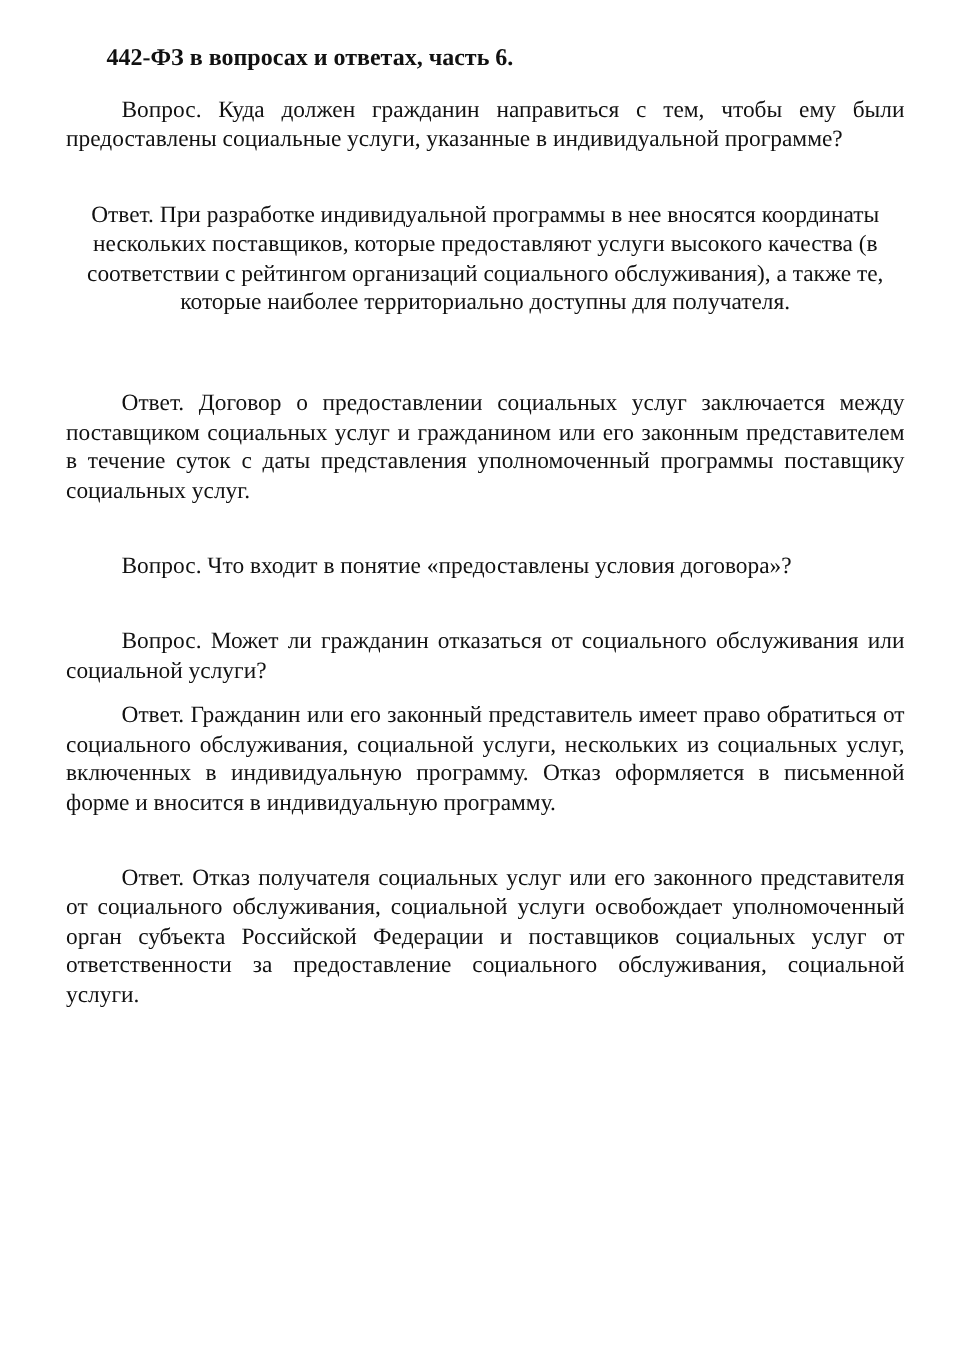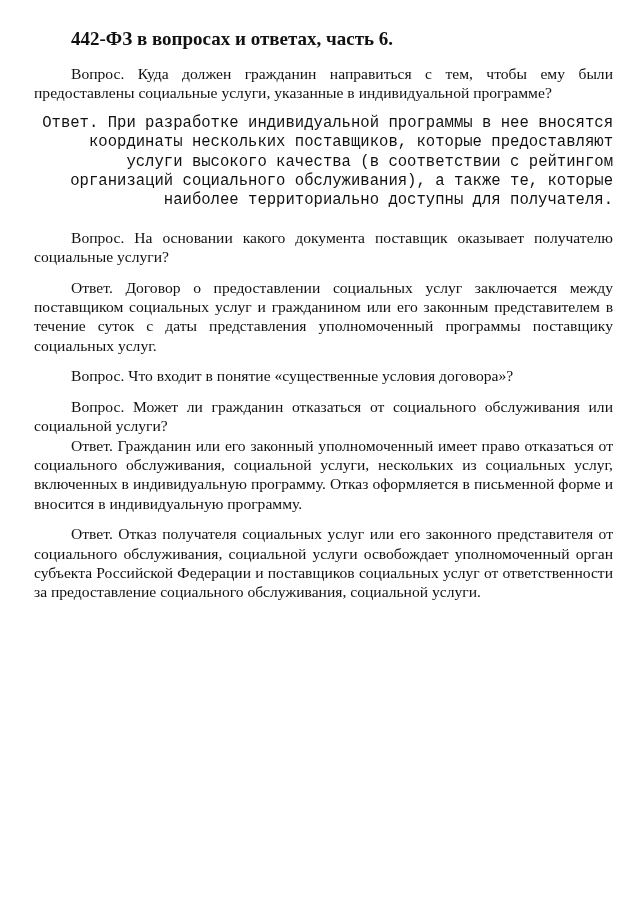--- a/index.html
+++ b/index.html
@@ -2,24 +2,24 @@
 <html><head>
   <meta charset="utf-8">
   <style>
     html, body { margin: 0; padding: 0; background: #ffffff; }
     body {
       width: 638px; height: 903px; overflow: hidden; position: relative;
       font-family: "Liberation Serif", "DejaVu Serif", serif;
       color: #111111; font-size: 15.6px;
     }
     .page { position: absolute; left: 34px; top: 29px; width: 579px; }
-    .title { font-weight: bold; text-indent: 37px; line-height: 19px; margin: 0 0 16px 0; font-size: 19px; }
+    .title { font-weight: bold; text-indent: 37px; line-height: 19px; margin: 0 0 16px 0; font-size: 16px; }
     .block { margin: 0; }
-    .p { margin: 0; line-height: 19.4px; text-align: justify; text-indent: 37px; }
-    .p.noindent { text-indent: 0; text-align: right; font-family: Liberation Mono, monospace; }
+    .p { margin: 10px; line-height: 19.4px; text-align: justify; text-indent: 37px; }
+    .p.noindent { text-indent: 0; text-align: center; }
     .gap { height: 11px; }
     .gap-sm { height: 6px; }
   </style>
 </head>
 <body>
 
 <div class="page">
   <p class="title">442-ФЗ в вопросах и ответах, часть 6.</p>
 
   <div class="block">
@@ -27,36 +27,35 @@
   </div>
   <div class="gap"></div>
 
   <div class="block">
     <p class="p noindent">Ответ. При разработке индивидуальной программы в нее вносятся координаты нескольких поставщиков, которые предоставляют услуги высокого качества (в соответствии с рейтингом организаций социального обслуживания), а также те, которые наиболее территориально доступны для получателя.</p>
     <div class="gap-sm"></div>
   </div>
   <div class="gap"></div>
 
   <div class="block">
-    <p class="p">Вопрос. На основании какого документа поставщик оказывает получателю социальные услуги?</p>
   </div>
   <div class="gap"></div>
 
   <div class="block">
     <p class="p">Ответ. Договор о предоставлении социальных услуг заключается между поставщиком социальных услуг и гражданином или его законным представителем в течение суток с даты представления уполномоченный программы поставщику социальных услуг.</p>
   </div>
   <div class="gap"></div>
 
   <div class="block">
-    <p class="p">Вопрос. Что входит в понятие «существенные условия договора»?</p>
+    <p class="p">Вопрос. Что входит в понятие «предоставлены условия договора»?</p>
   </div>
   <div class="gap"></div>
 
   <div class="block">
     <p class="p">Вопрос. Может ли гражданин отказаться от социального обслуживания или социальной услуги?</p>
-    <p class="p">Ответ. Гражданин или его законный уполномоченный имеет право отказаться от социального обслуживания, социальной услуги, нескольких из социальных услуг, включенных в индивидуальную программу. Отказ оформляется в письменной форме и вносится в индивидуальную программу.</p>
+    <p class="p">Ответ. Гражданин или его законный представитель имеет право обратиться от социального обслуживания, социальной услуги, нескольких из социальных услуг, включенных в индивидуальную программу. Отказ оформляется в письменной форме и вносится в индивидуальную программу.</p>
   </div>
   <div class="gap"></div>
 
   <div class="block">
     <p class="p">Ответ. Отказ получателя социальных услуг или его законного представителя от социального обслуживания, социальной услуги освобождает уполномоченный орган субъекта Российской Федерации и поставщиков социальных услуг от ответственности за предоставление социального обслуживания, социальной услуги.</p>
   </div>
 </div>
 
 </body></html>

